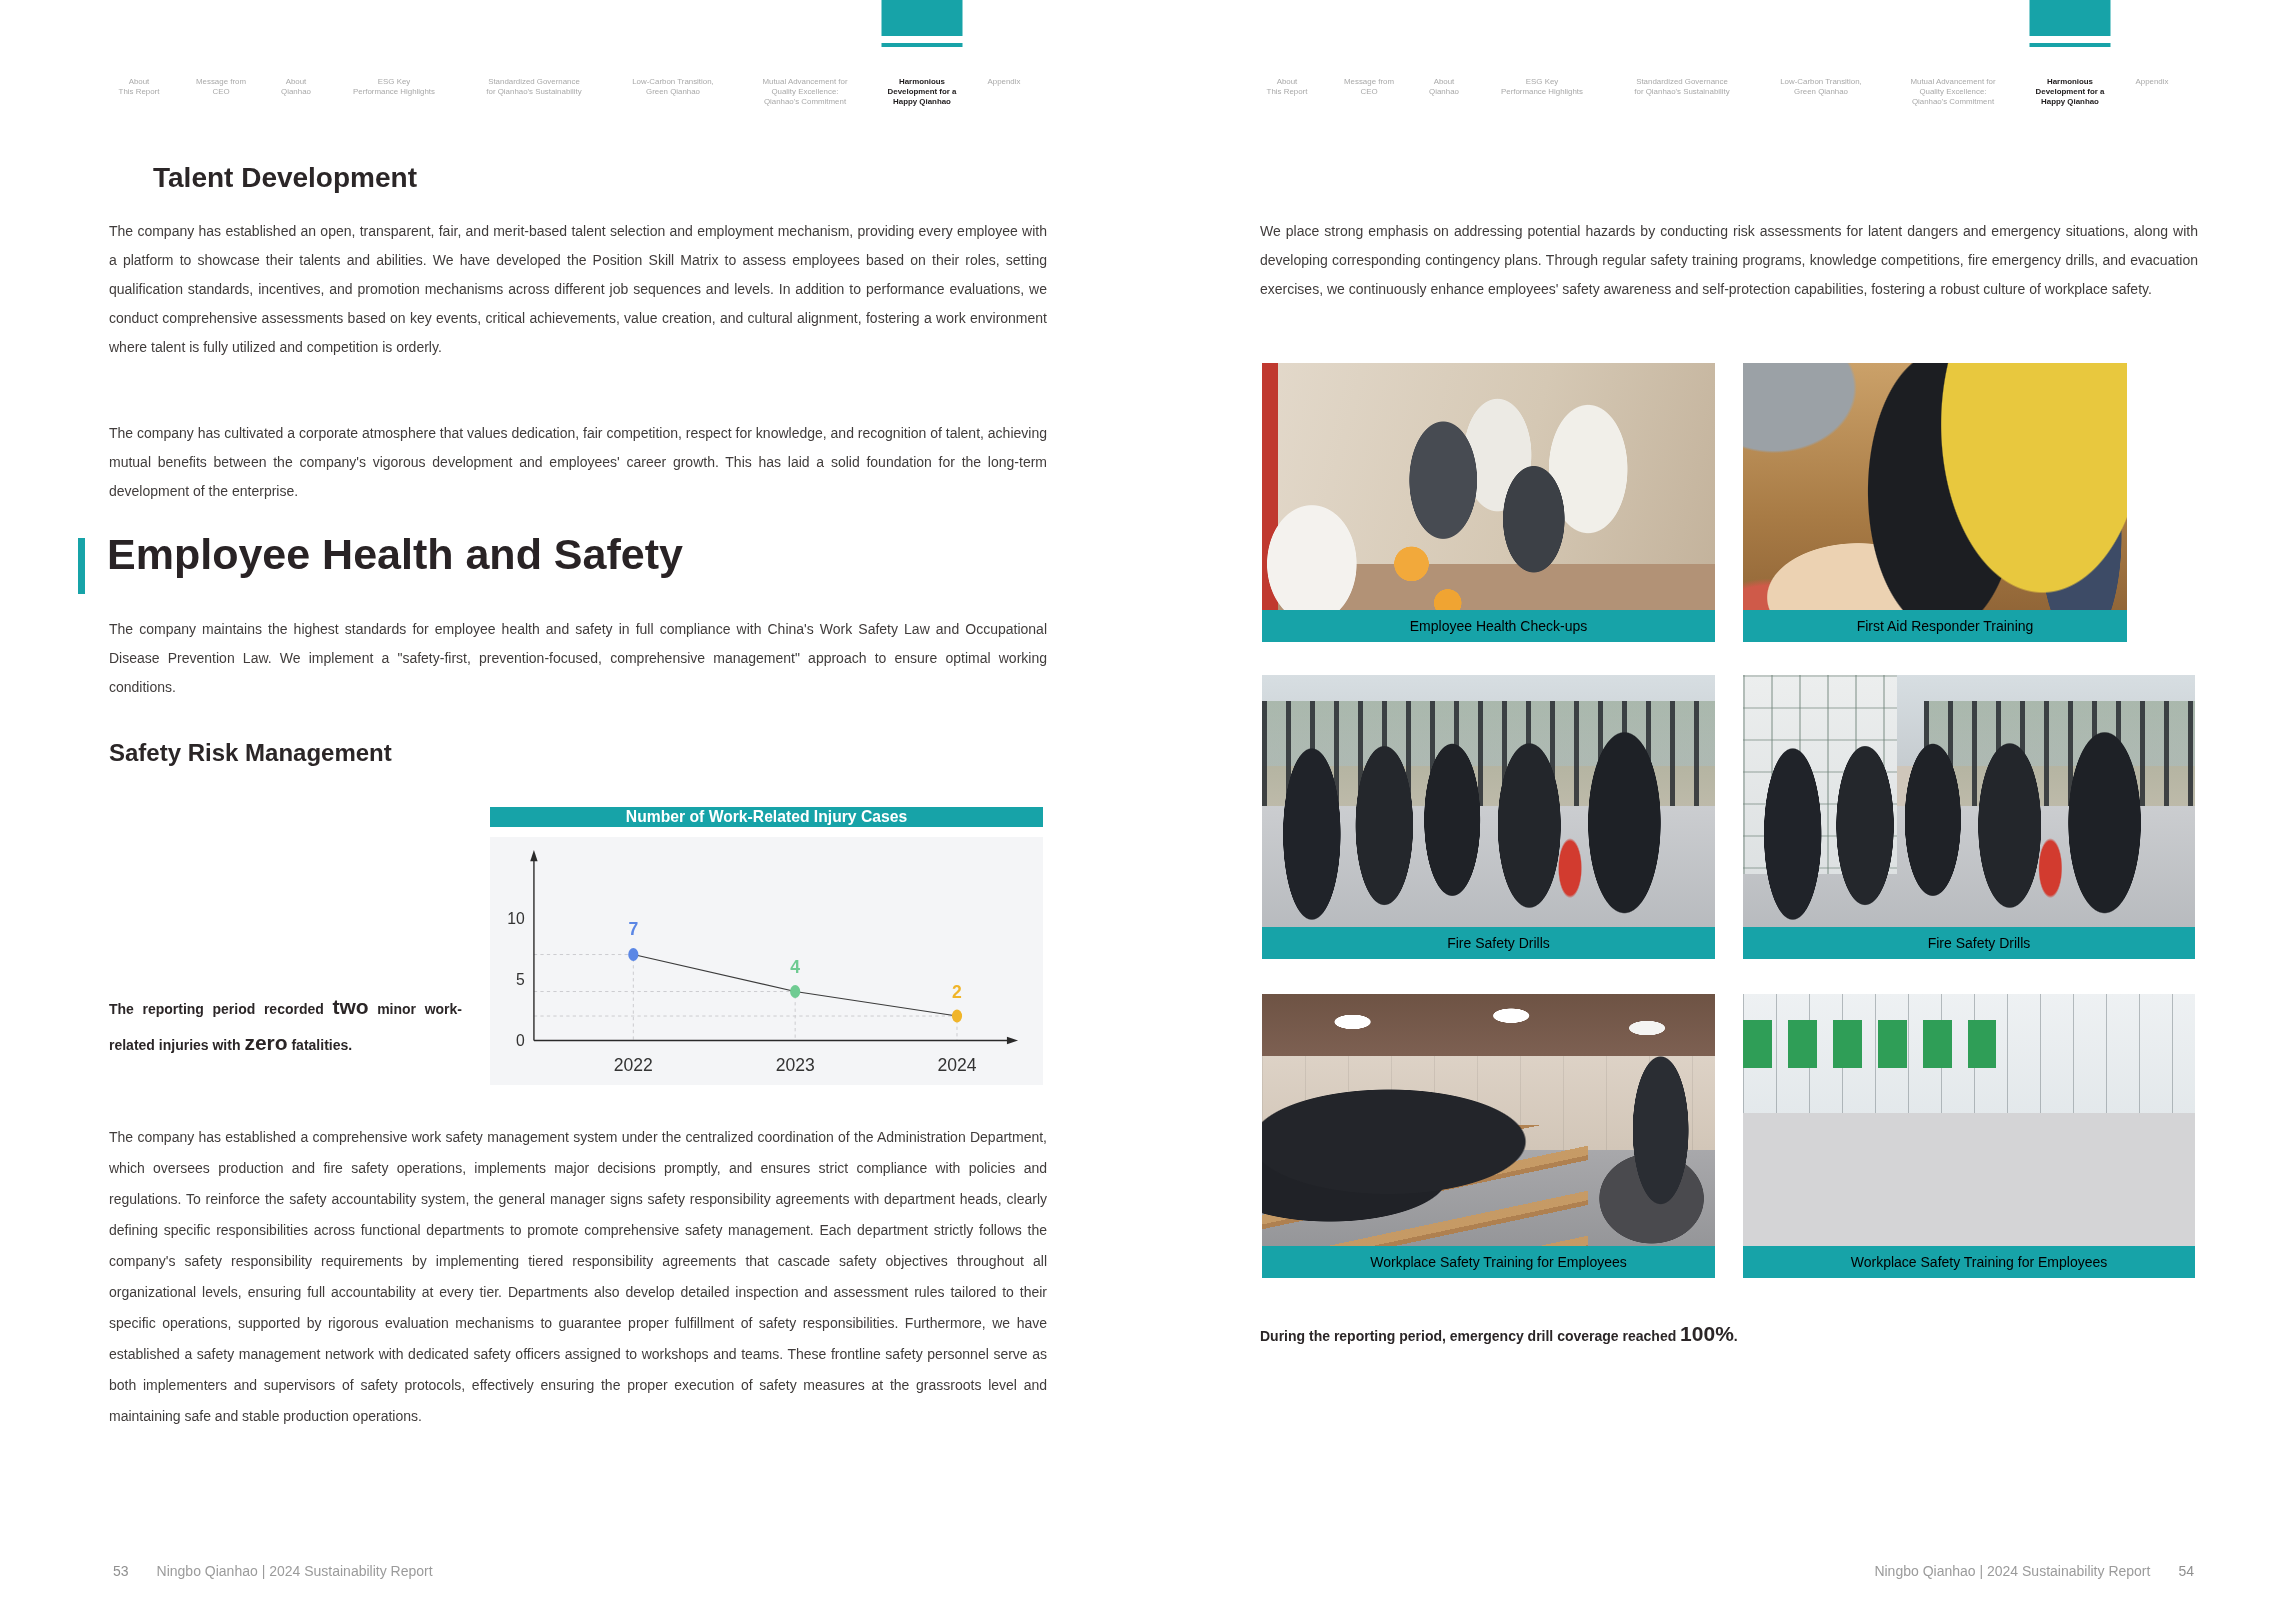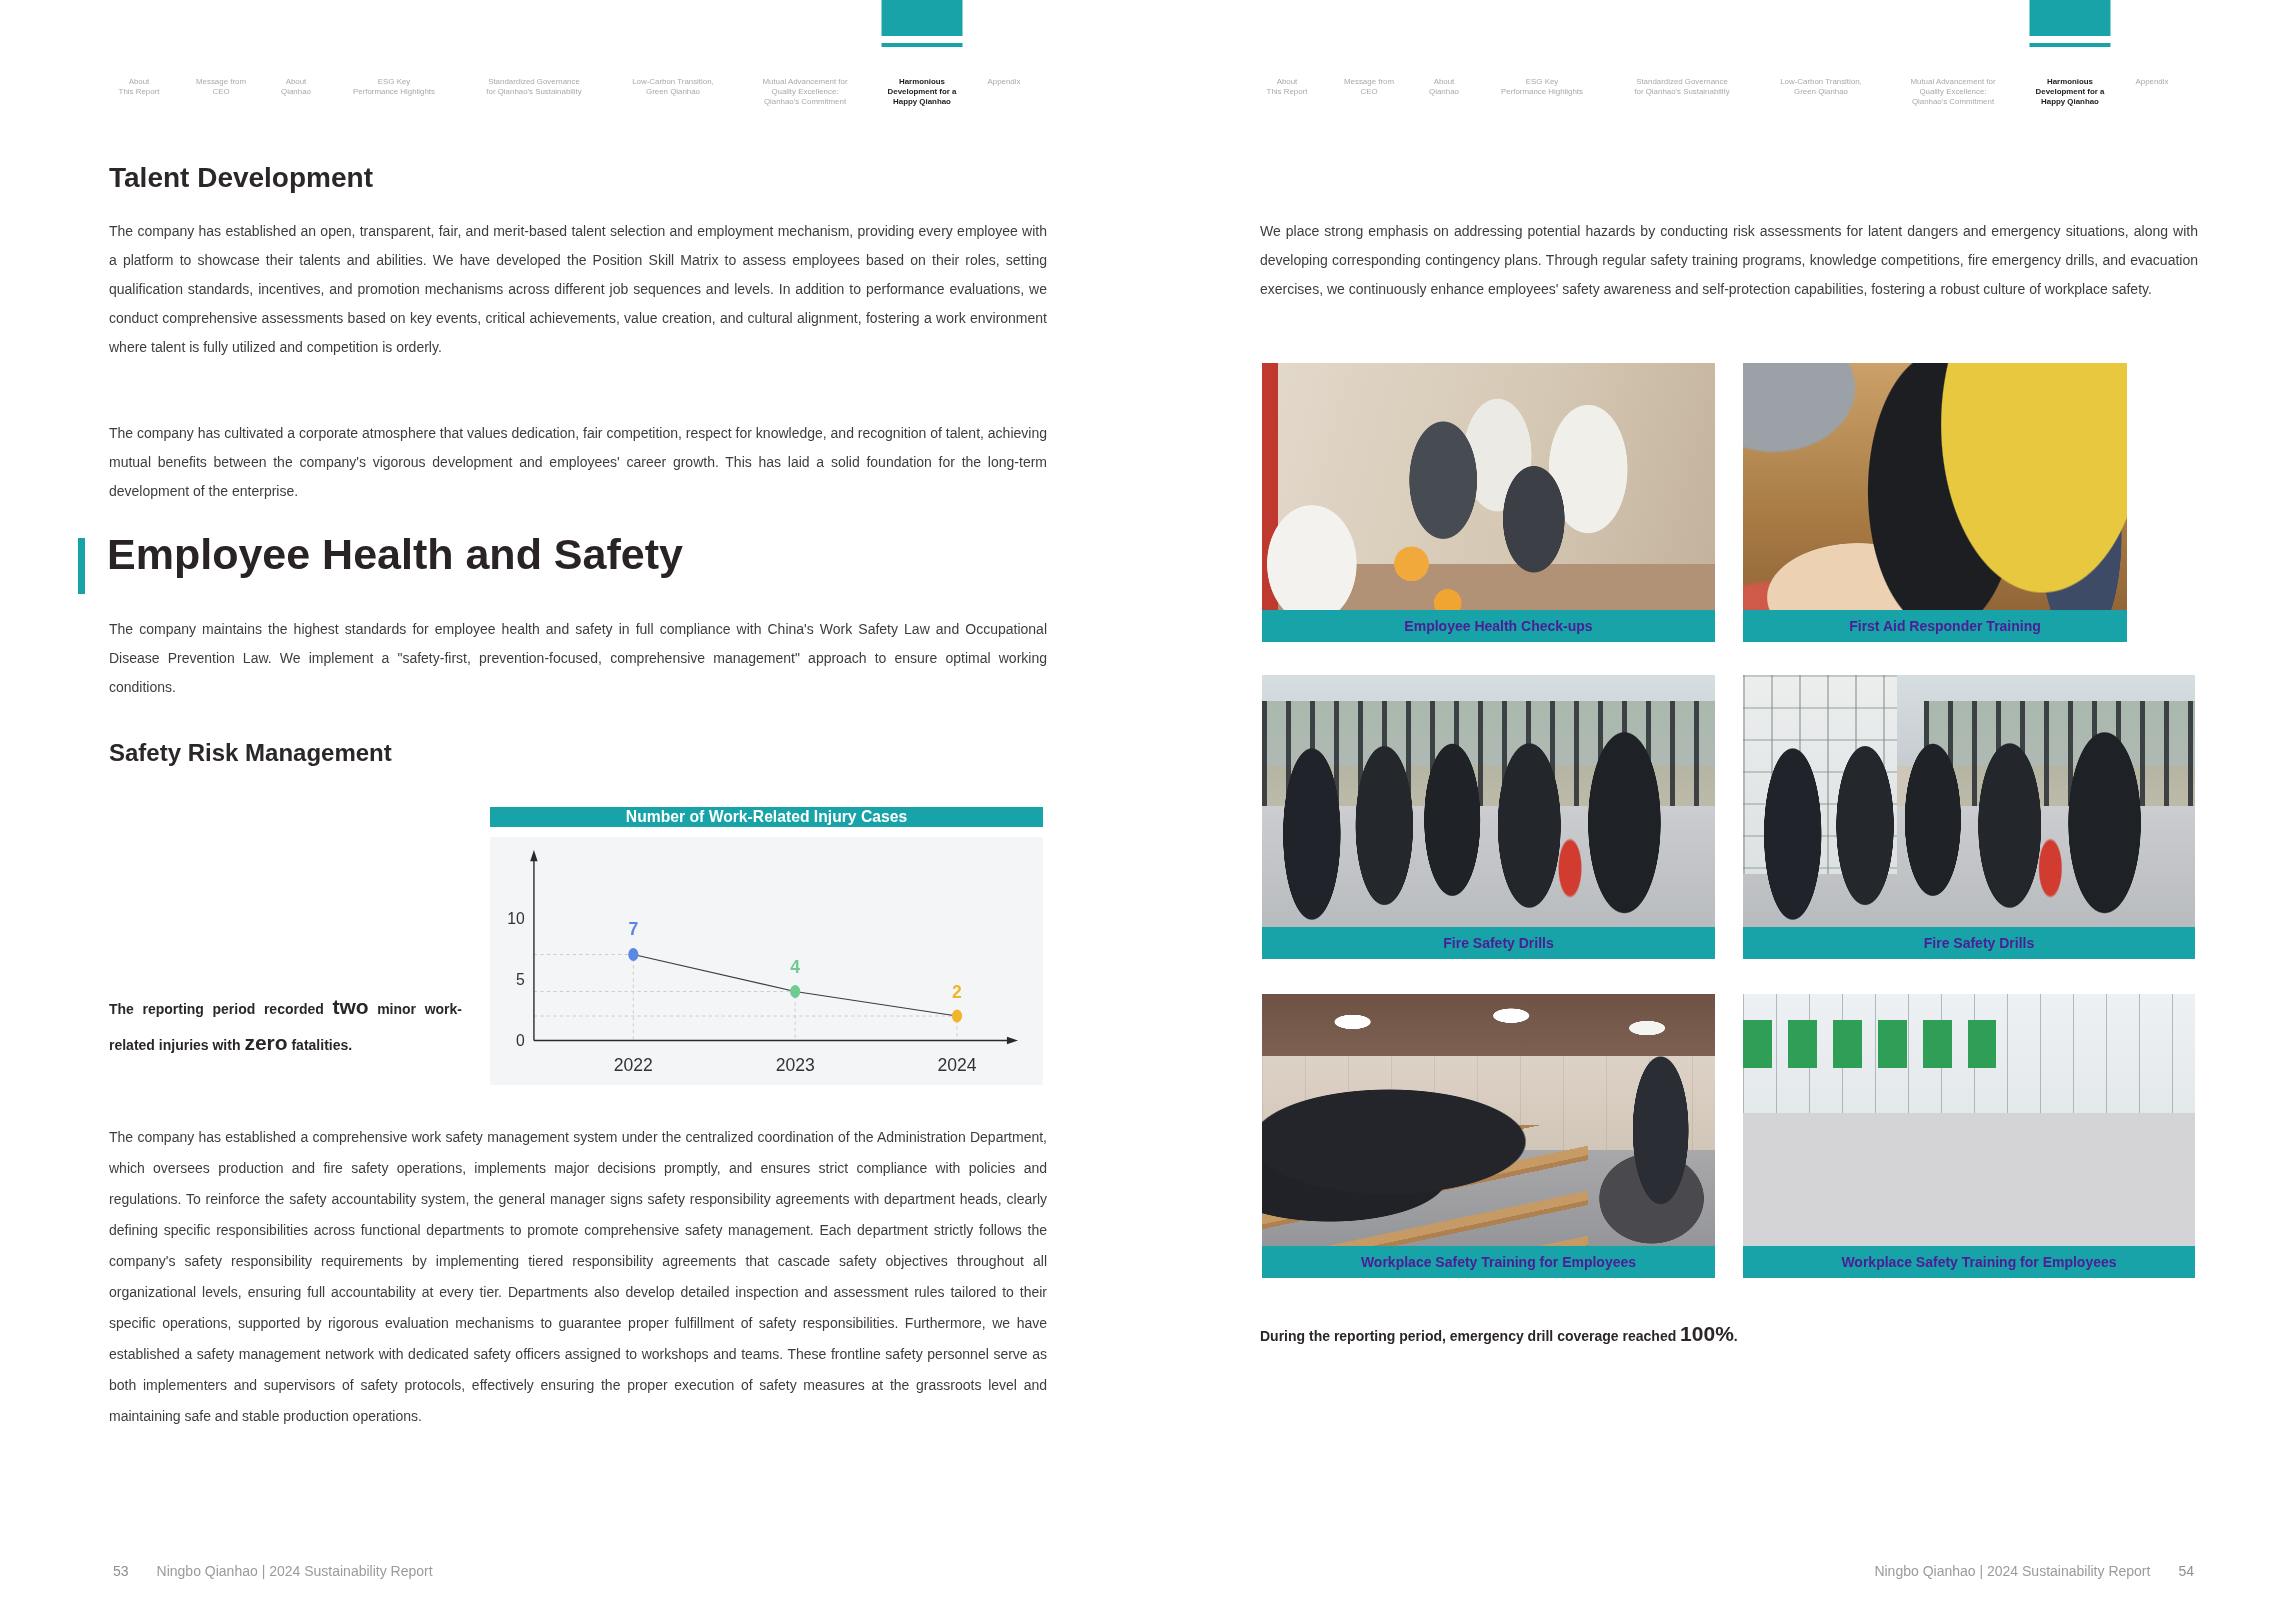--- a/index.html
+++ b/index.html
@@ -17,21 +17,21 @@
   .nav-item{
     position:absolute;top:52px;transform:translateX(-50%);
     font-size:7.9px;line-height:10.2px;color:#a9a9a9;text-align:center;
     white-space:pre-line;cursor:pointer;margin-top:25px;
   }
   .nav-item.active{color:#1e1b1c;font-weight:600;}
   .active-block{position:absolute;top:0;height:36px;width:81px;background:#17a3a8;transform:translateX(-50%);}
   .active-bar{position:absolute;top:43px;height:4.2px;width:81px;background:#17a3a8;transform:translateX(-50%);}
 
   
-  .h-section{position:absolute;font-size:28px;font-weight:bold;color:#2b2627;letter-spacing:0;}
+  .h-section{position:absolute;font-size:28px;font-weight:bold;color:#2b2627;letter-spacing:0;margin-left:44px;}
   .h-big{position:absolute;font-size:43px;font-weight:bold;color:#292325;}
   .h-sub{position:absolute;font-size:24px;font-weight:bold;color:#2b2627;}
   .teal-bar{position:absolute;width:6.5px;background:#17a3a8;}
   .para{
     position:absolute;font-size:14px;line-height:29px;color:#403c3b;
     text-align:justify;text-justify:inter-word;
   }
   .para.tall{line-height:31px;}
   .stat{
     position:absolute;font-size:14px;line-height:34px;color:#2b2627;
@@ -47,21 +47,21 @@
     height:20px;background:#17a3a8;color:#ffffff;font-size:15.7px;font-weight:bold;
     display:flex;align-items:center;justify-content:center;
   }
   .chart-plot{position:absolute;left:0;top:30px;right:0;bottom:0;background:#f4f5f7;}
   .chart-plot svg{display:block;width:100%;height:100%;}
 
   
   .photo{position:absolute;overflow:hidden;background:#cfc6ba;}
   .photo .cap{
     position:absolute;left:0;right:0;bottom:0;height:32px;background:#17a3a8;
-    color:#4c1d95;font-size:14px;font-weight:bold;display:flex;align-items:center;justify-content:center;padding-left:20px;
+    color:#000000;font-size:14px;font-weight:normal;display:flex;align-items:center;justify-content:center;padding-left:20px;
   }
   .layer{position:absolute;}
 
   
   .p1-base{inset:0;background:
     radial-gradient(17.6px 17.6px at 33% 72%,#f2a93b 97%,transparent),
     radial-gradient(14px 14px at 41% 86%,#f0a432 97%,transparent),
     radial-gradient(74px 97px at 11% 72%,#f4f2ee 60%,transparent 61%),
     radial-gradient(56px 97px at 40% 42%,#474b52 60%,transparent 61%),
     radial-gradient(51px 88px at 60% 56%,#3c4046 60%,transparent 61%),

